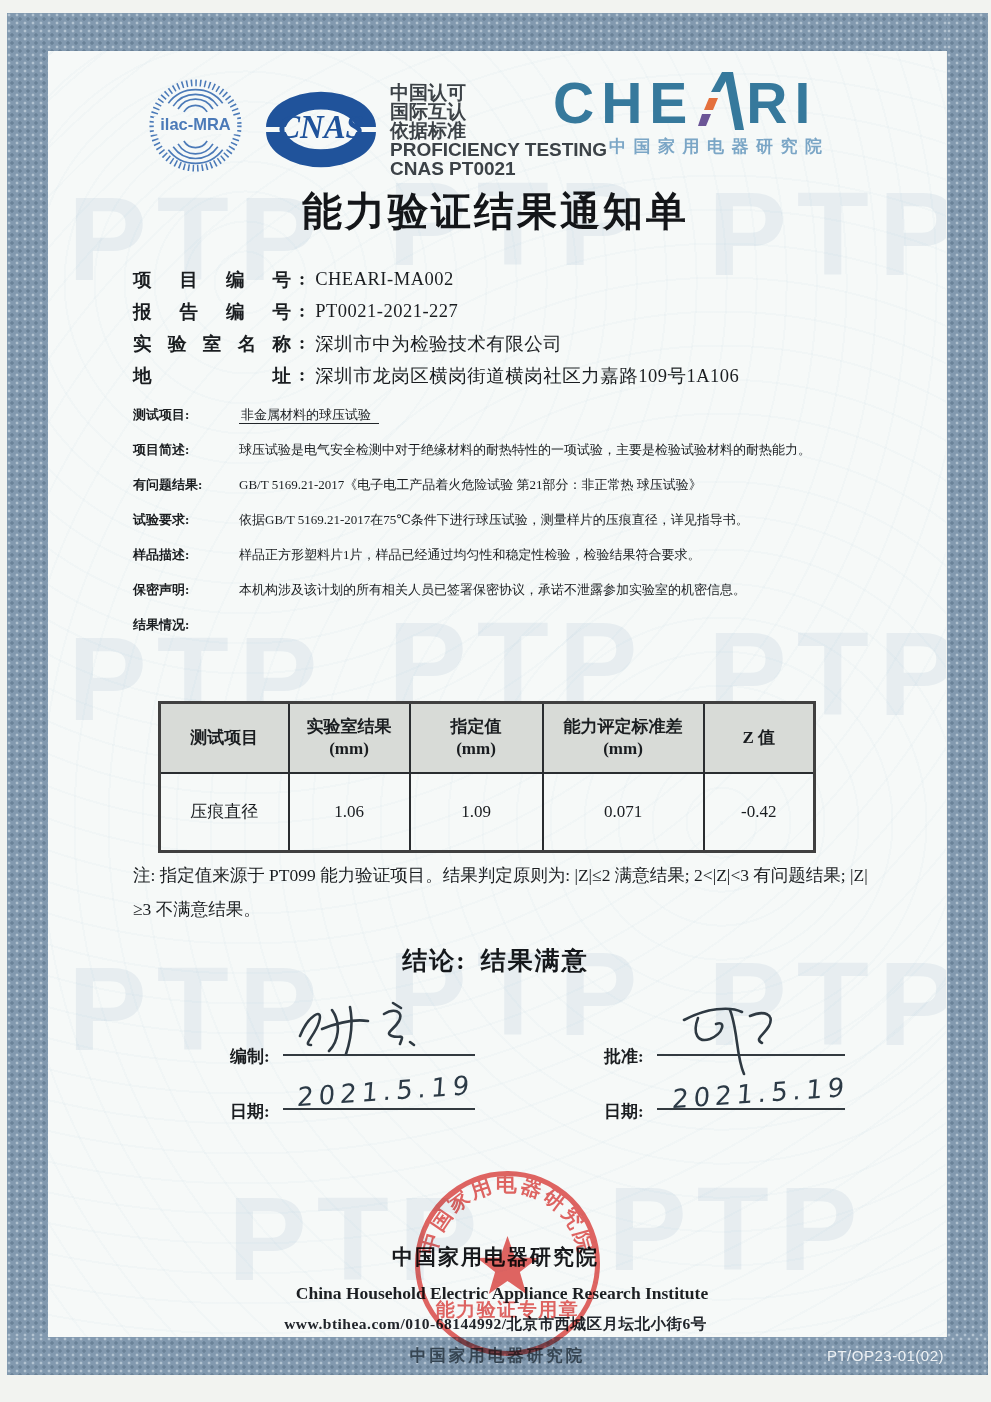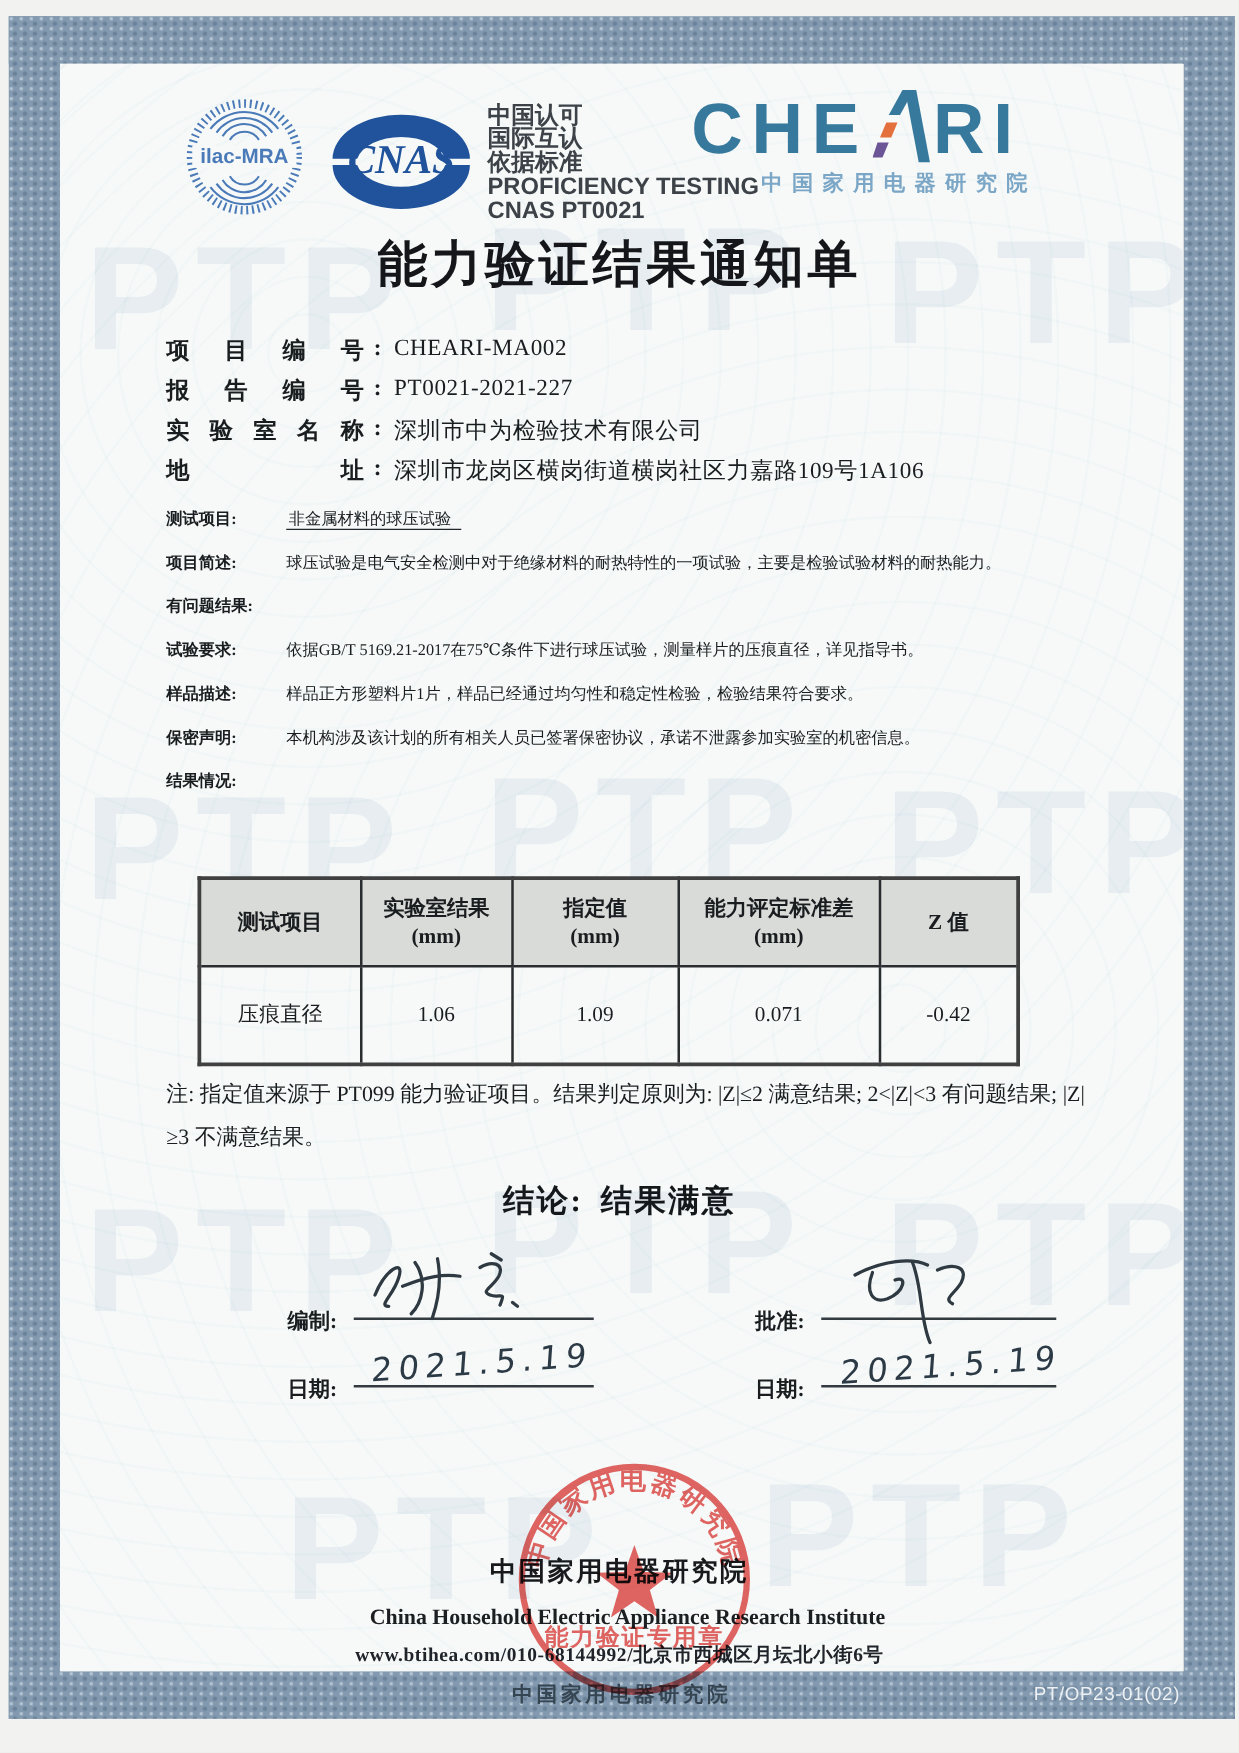--- a/index.html
+++ b/index.html
@@ -64,21 +64,21 @@
   .fields { position:absolute; left:133px; top:263px; }
   .field-row { display:flex; align-items:center; height:32px; font-size:18.5px; }
   .f-label { display:inline-block; width:158px; font-weight:bold;
              text-align:justify; text-align-last:justify; }
   .f-colon { margin:0 10px 0 8px; font-weight:bold; }
   .f-value { letter-spacing:.5px; }
   
   .sections { position:absolute; left:133px; top:401px; width:762px; }
   .sec-row { display:flex; font-size:13px; line-height:27px; margin-bottom:8px; }
   .sec-label { flex:0 0 90px; font-weight:bold; white-space:nowrap; }
-  .sec-value { flex:1; margin-left:6px; }
+  .sec-value { flex:1; margin-left:16px; }
   .sec-underline { border-bottom:1.5px solid #22262a; padding:0 8px 1px 2px; }
   
   .rtable { position:absolute; left:158px; top:701px; border-collapse:collapse;
             table-layout:fixed; }
   .rtable td, .rtable th { border:2px solid #2a2d30; text-align:center; vertical-align:middle;
             font-size:17px; padding:0; }
   .rtable { border:3px solid #404040; }
   .rtable th { background:#d8dbd7; font-weight:bold; height:70px; line-height:22px; }
   .rtable td { height:79px; background:transparent; }
   .unit { display:block; font-weight:bold; }
@@ -206,20 +206,21 @@
     <div class="sec-row">
       <span class="sec-label">测试项目:</span>
       <span class="sec-value"><span class="sec-underline">非金属材料的球压试验</span></span>
     </div>
     <div class="sec-row">
       <span class="sec-label">项目简述:</span>
       <span class="sec-value">球压试验是电气安全检测中对于绝缘材料的耐热特性的一项试验，主要是检验试验材料的耐热能力。</span>
     </div>
     <div class="sec-row">
       <span class="sec-label">有问题结果:</span>
+      <span class="sec-value">GB/T 5169.21-2017《电子电工产品着火危险试验 第21部分：非正常热 球压试验》</span>
     </div>
     <div class="sec-row">
       <span class="sec-label">试验要求:</span>
       <span class="sec-value">依据GB/T 5169.21-2017在75℃条件下进行球压试验，测量样片的压痕直径，详见指导书。</span>
     </div>
     <div class="sec-row">
       <span class="sec-label">样品描述:</span>
       <span class="sec-value">样品正方形塑料片1片，样品已经通过均匀性和稳定性检验，检验结果符合要求。</span>
     </div>
     <div class="sec-row">

